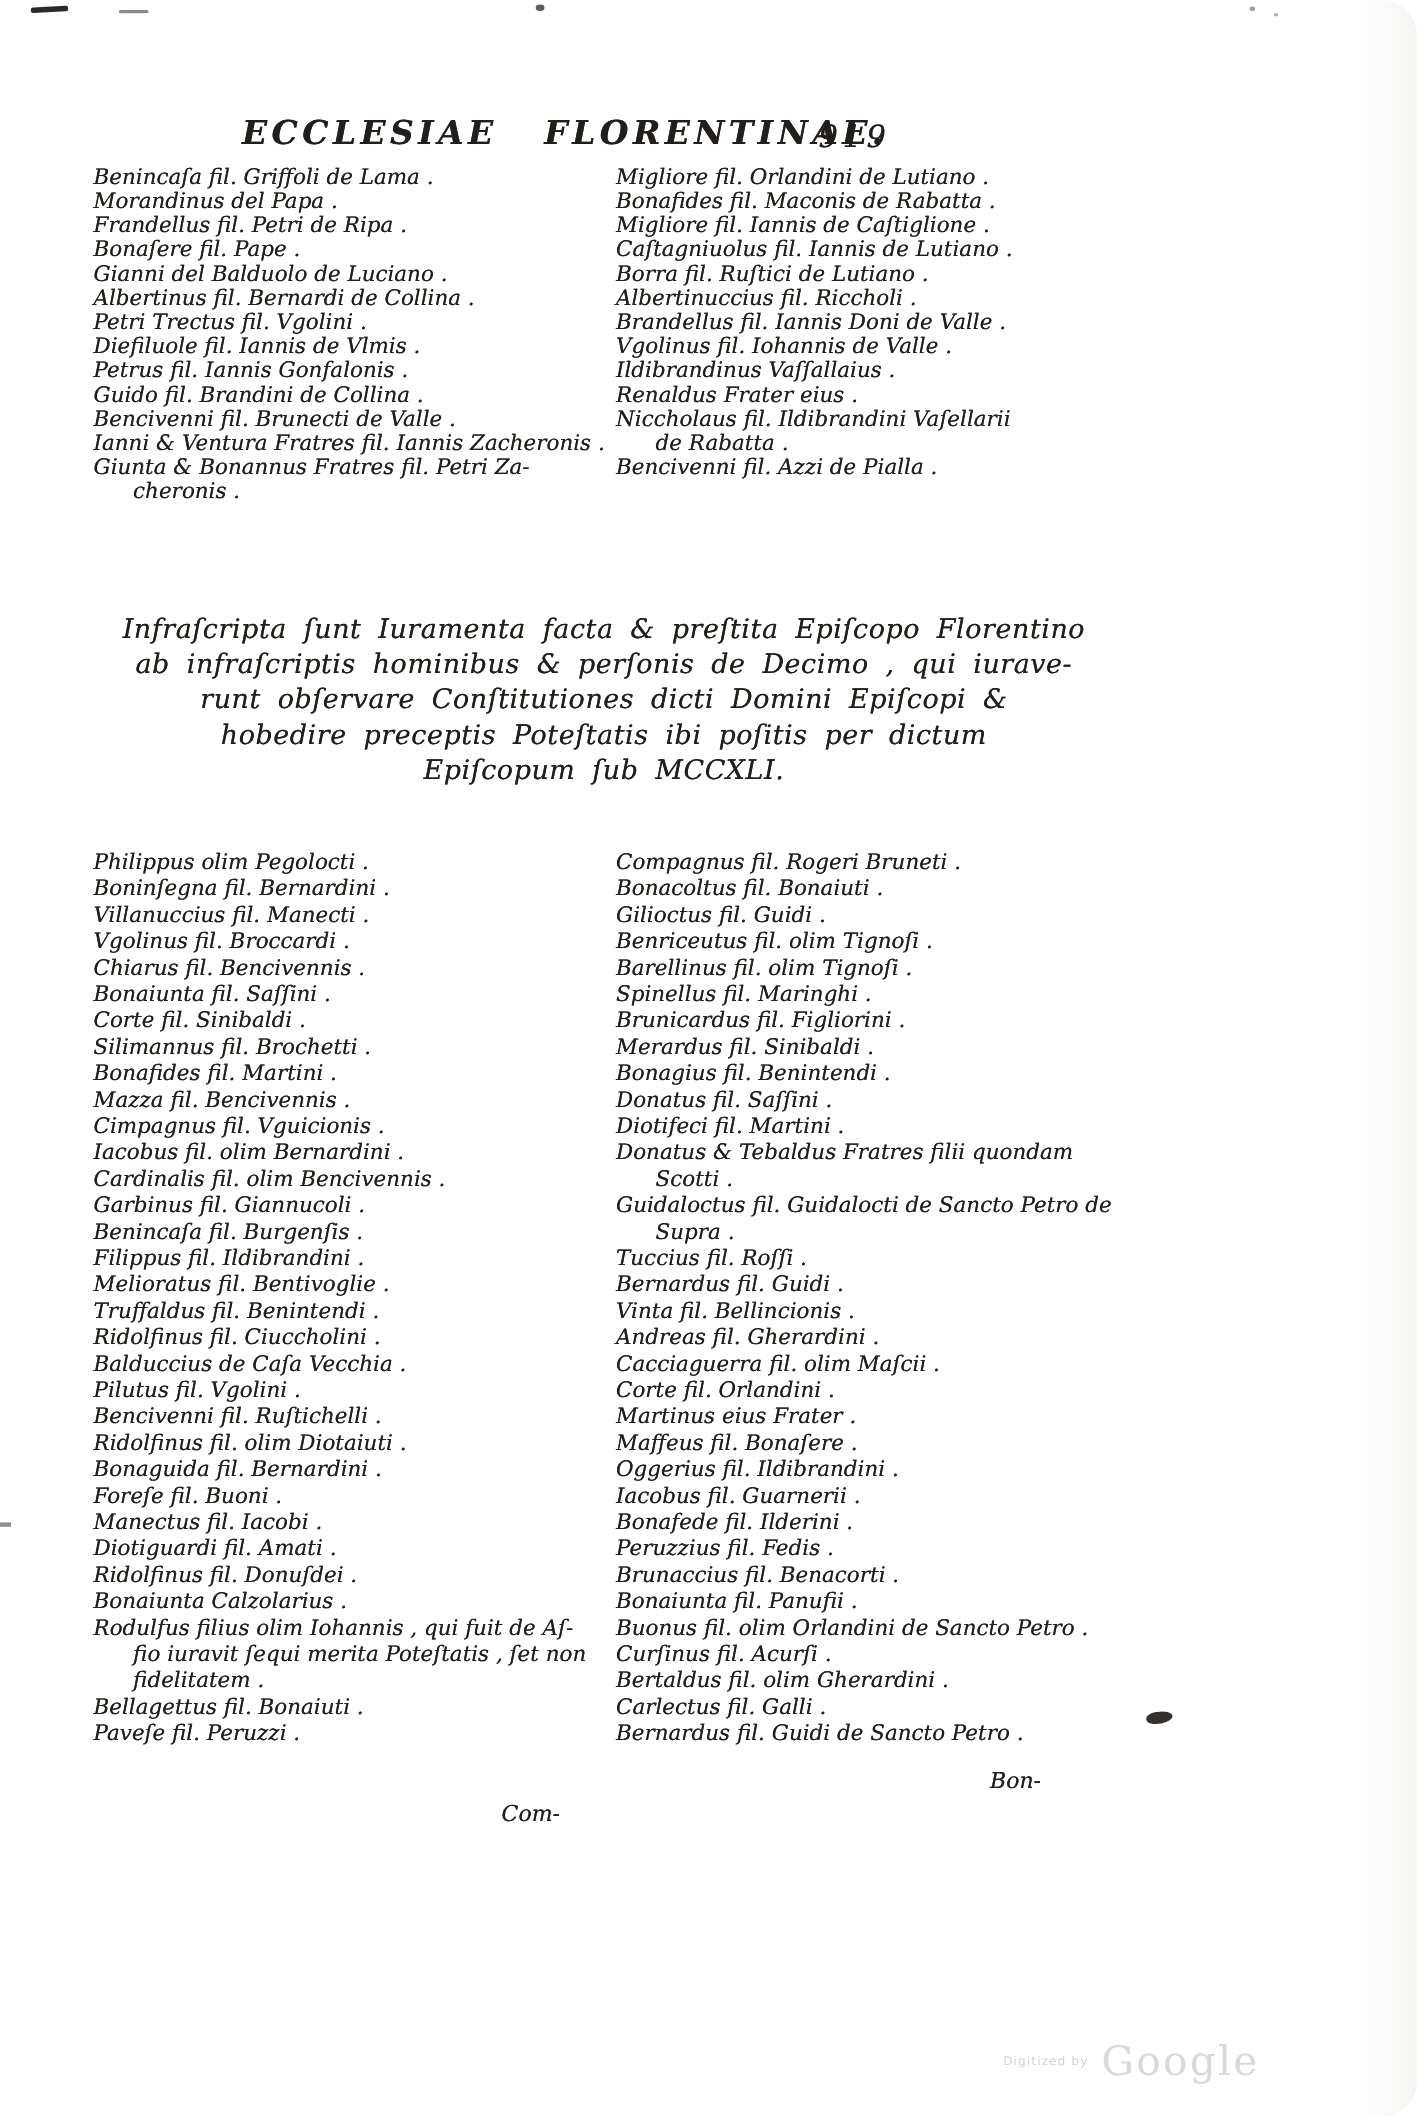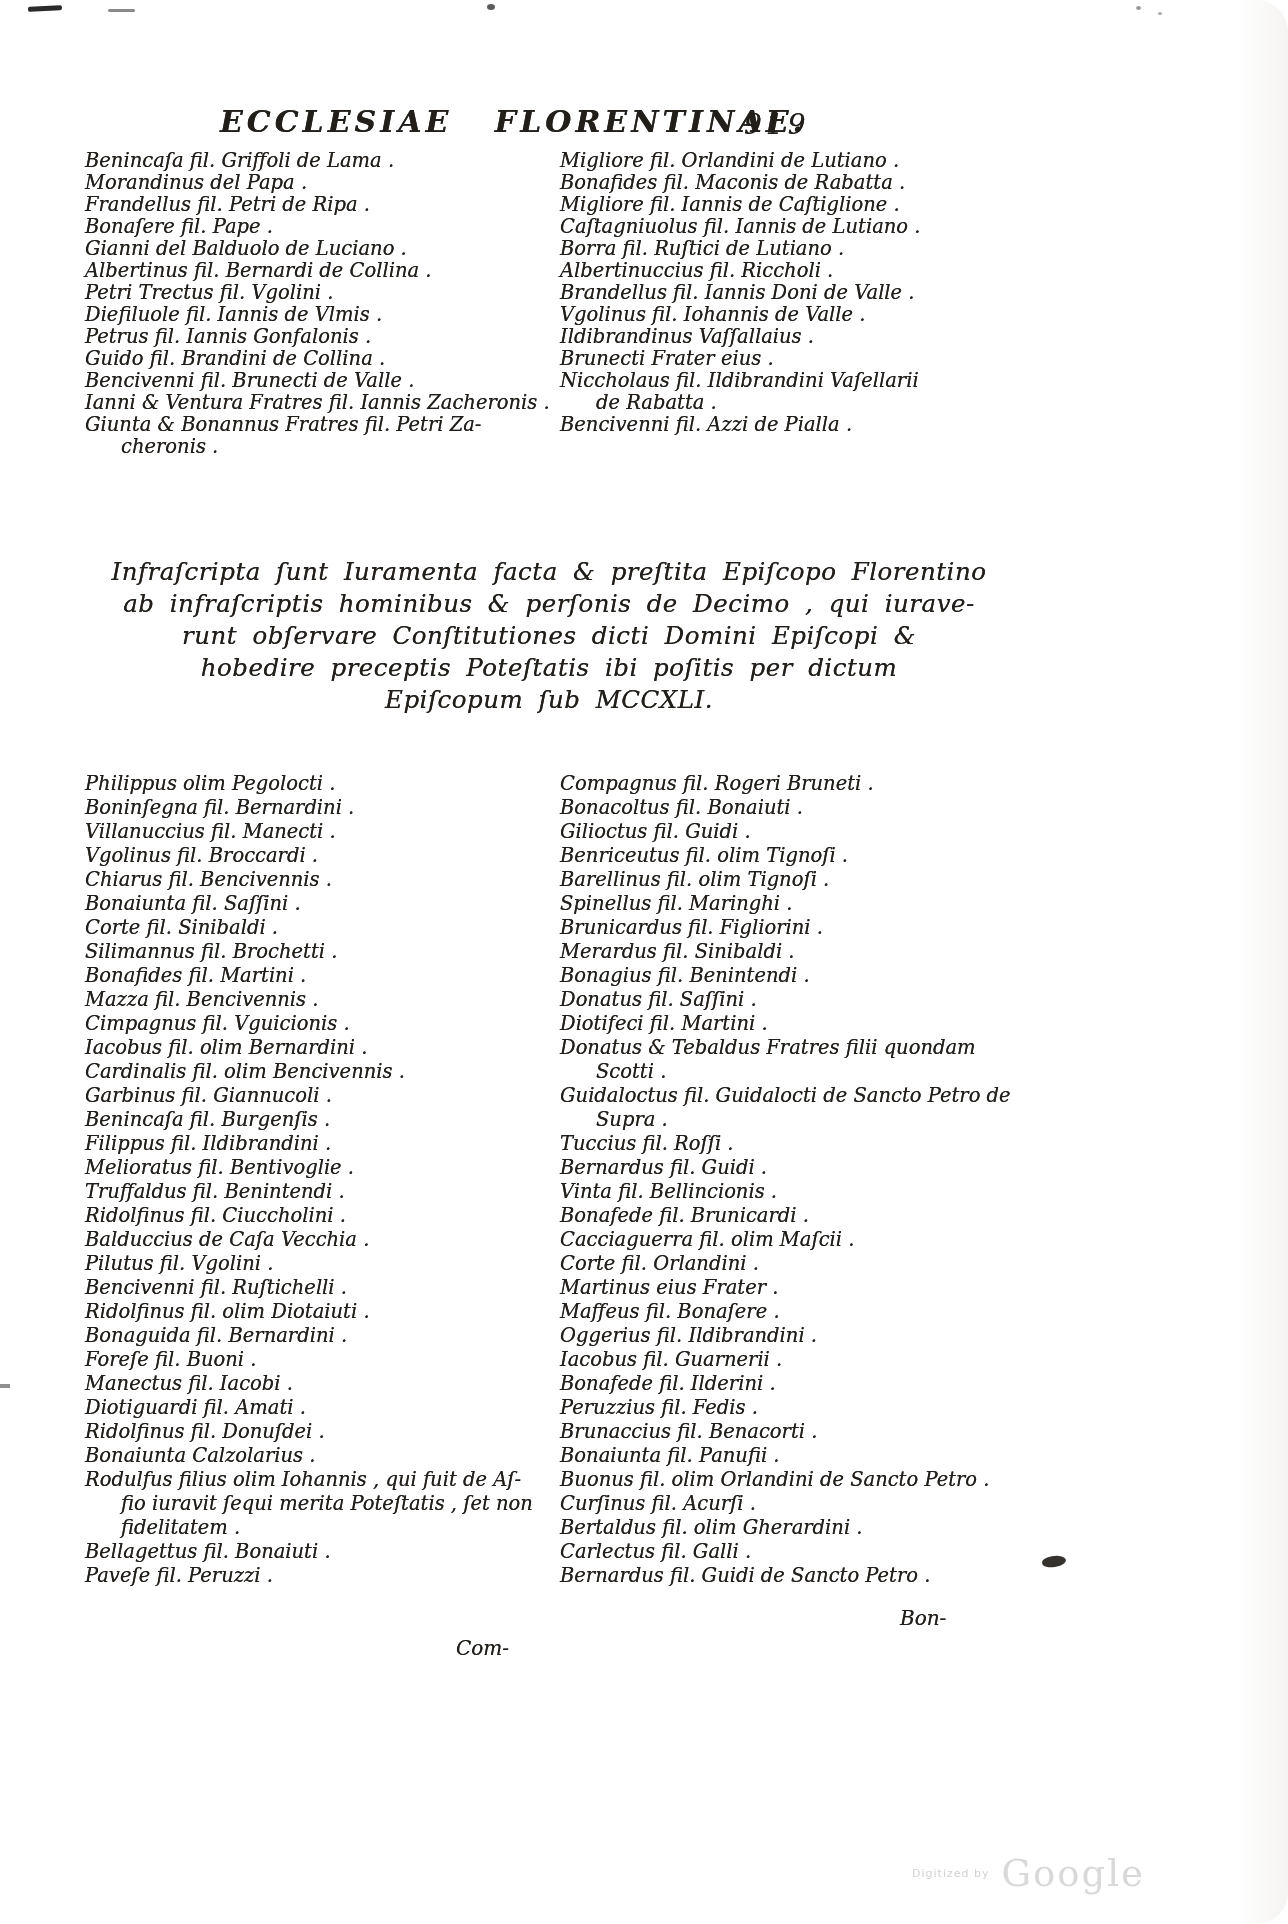--- a/index.html
+++ b/index.html
@@ -112,21 +112,21 @@
   <div class="col top-right">
       <div class="entry">Migliore fil. Orlandini de Lutiano .</div>
       <div class="entry">Bonafides fil. Maconis de Rabatta .</div>
       <div class="entry">Migliore fil. Iannis de Caſtiglione .</div>
       <div class="entry">Caſtagniuolus fil. Iannis de Lutiano .</div>
       <div class="entry">Borra fil. Ruſtici de Lutiano .</div>
       <div class="entry">Albertinuccius fil. Riccholi .</div>
       <div class="entry">Brandellus fil. Iannis Doni de Valle .</div>
       <div class="entry">Vgolinus fil. Iohannis de Valle .</div>
       <div class="entry">Ildibrandinus Vaſſallaius .</div>
-      <div class="entry">Brunecti Frater eius .</div>
+      <div class="entry">Renaldus Frater eius .</div>
       <div class="entry">Niccholaus fil. Ildibrandini Vaſellarii
 de Rabatta .</div>
       <div class="entry">Bencivenni fil. Azzi de Pialla .</div>
     </div>
 
   <div class="heading">
       <div class="hline">Infraſcripta ſunt Iuramenta facta &amp; preſtita Epiſcopo Florentino</div>
       <div class="hline">ab infraſcriptis hominibus &amp; perſonis de Decimo , qui iurave-</div>
       <div class="hline">runt obſervare Conſtitutiones dicti Domini Epiſcopi &amp;</div>
       <div class="hline">hobedire preceptis Poteſtatis ibi poſitis per dictum</div>
@@ -181,21 +181,21 @@
       <div class="entry">Bonagius fil. Benintendi .</div>
       <div class="entry">Donatus fil. Saſſini .</div>
       <div class="entry">Diotifeci fil. Martini .</div>
       <div class="entry">Donatus &amp; Tebaldus Fratres filii quondam
 Scotti .</div>
       <div class="entry">Guidaloctus fil. Guidalocti de Sancto Petro de
 Supra .</div>
       <div class="entry">Tuccius fil. Roſſi .</div>
       <div class="entry">Bernardus fil. Guidi .</div>
       <div class="entry">Vinta fil. Bellincionis .</div>
-      <div class="entry">Bonafede fil. Brunicardi .</div>
+      <div class="entry">Andreas fil. Gherardini .</div>
       <div class="entry">Cacciaguerra fil. olim Maſcii .</div>
       <div class="entry">Corte fil. Orlandini .</div>
       <div class="entry">Martinus eius Frater .</div>
       <div class="entry">Maffeus fil. Bonaſere .</div>
       <div class="entry">Oggerius fil. Ildibrandini .</div>
       <div class="entry">Iacobus fil. Guarnerii .</div>
       <div class="entry">Bonafede fil. Ilderini .</div>
       <div class="entry">Peruzzius fil. Fedis .</div>
       <div class="entry">Brunaccius fil. Benacorti .</div>
       <div class="entry">Bonaiunta fil. Panufii .</div>

